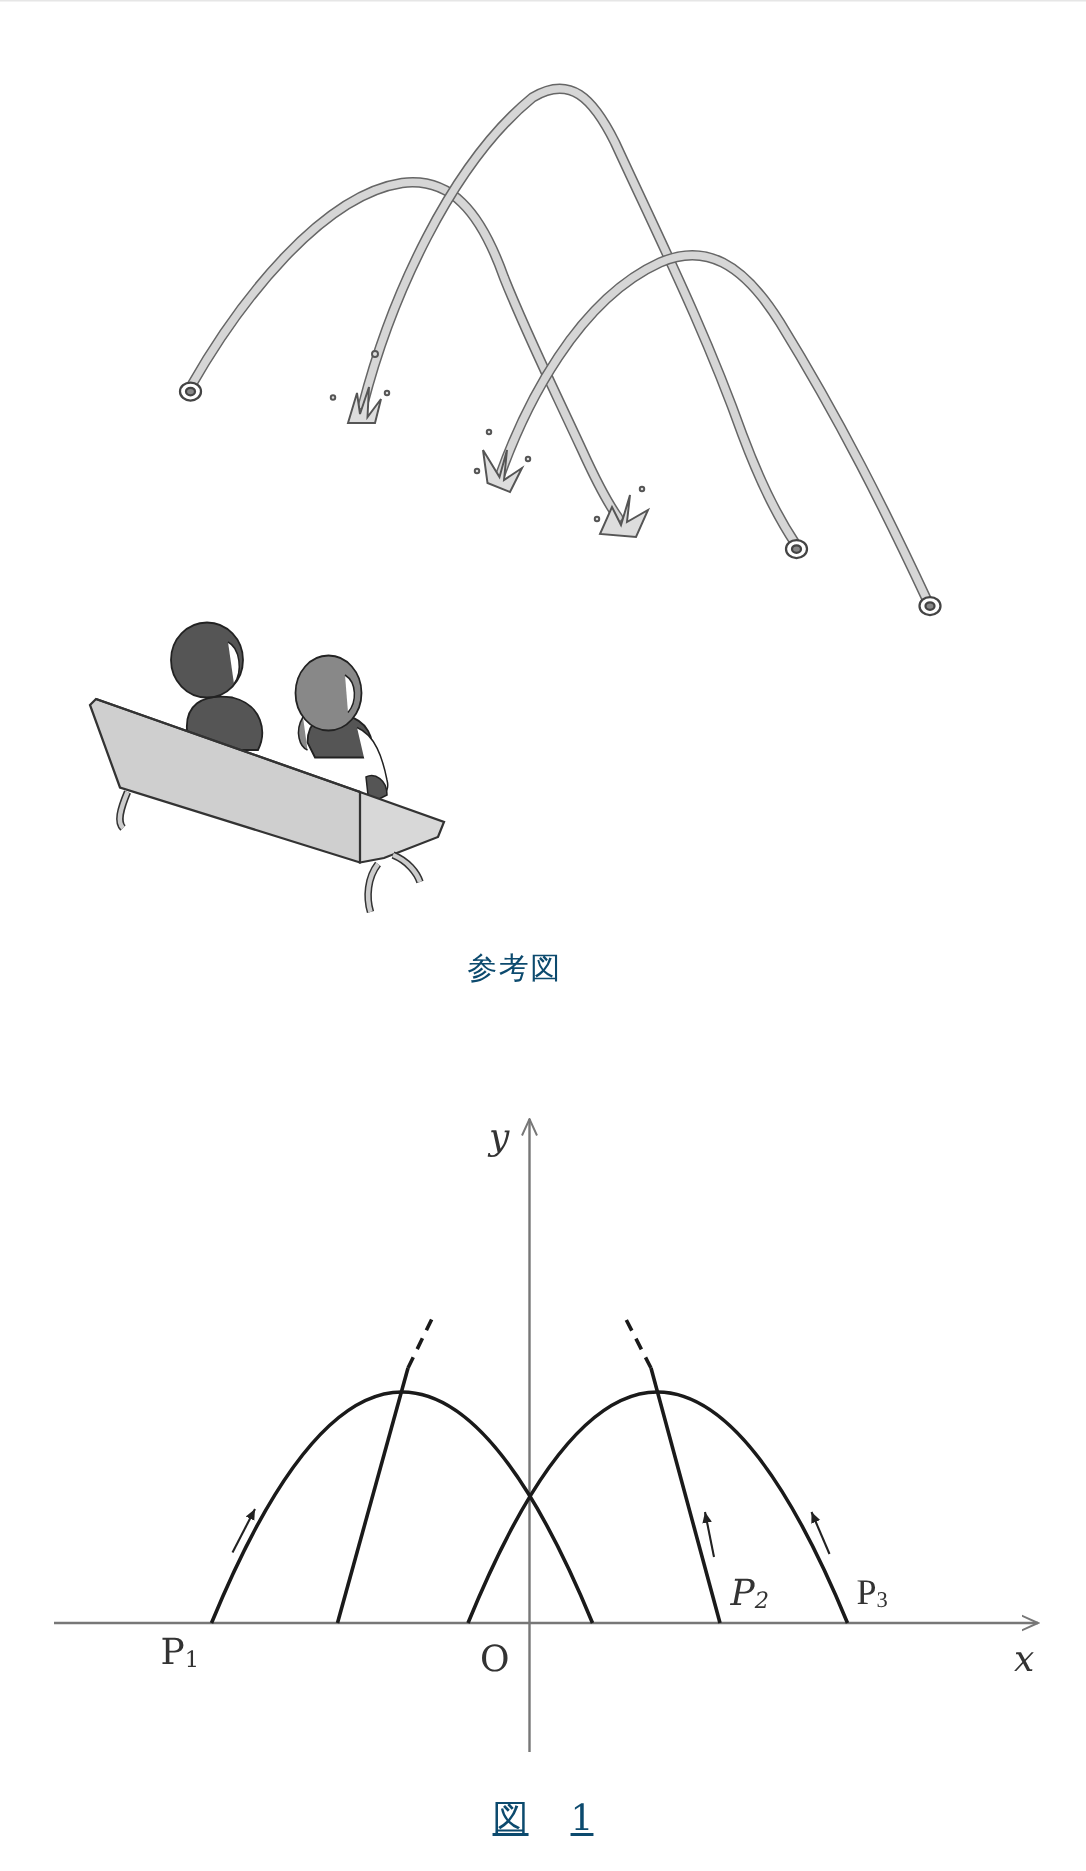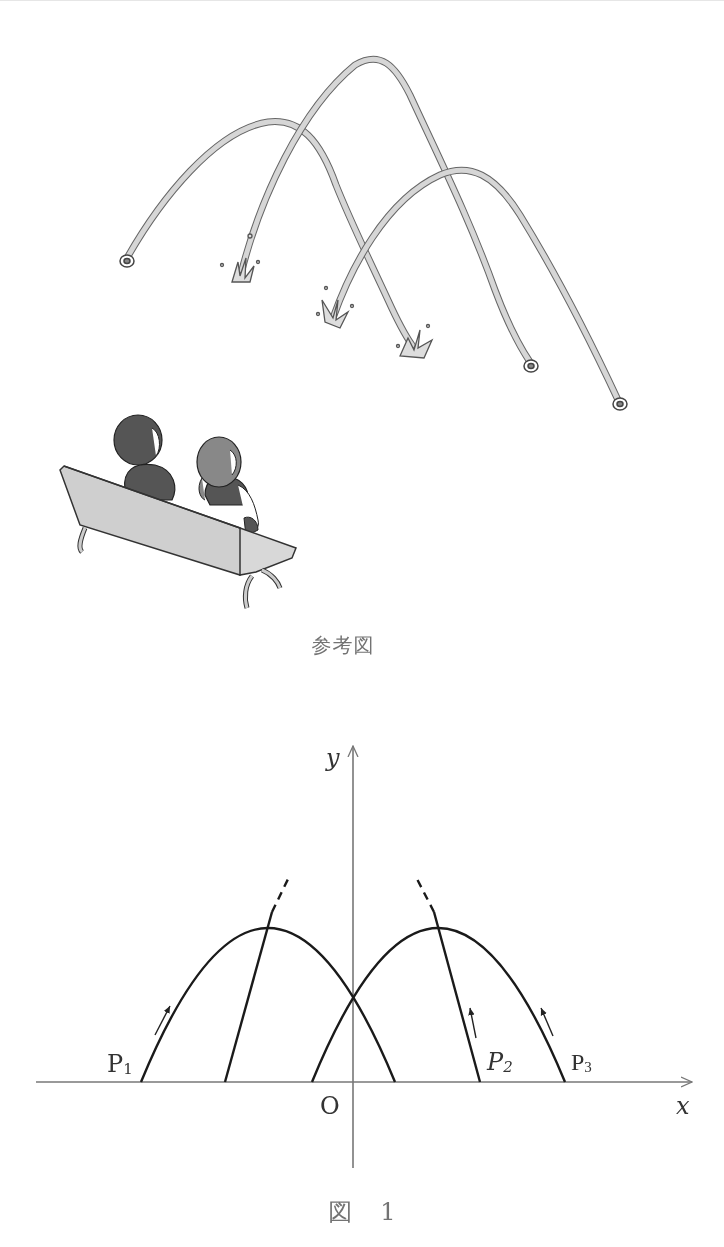--- a/index.html
+++ b/index.html
@@ -1,22 +1,22 @@
 <!DOCTYPE html>
 <html><head>
   <meta charset="utf-8">
   <style>
     html, body { margin: 0; padding: 0; background: #ffffff; }
     body { width: 724px; height: 1247px; position: relative; overflow: hidden;
            font-family: "DejaVu Serif", serif; color: #222; }
     .topline { position: absolute; left: 0; top: 0; width: 724px; height: 1px; background: #e6e6e6; }
     svg { position: absolute; left: 0; top: 0; }
-    .caption { position: absolute; font-family: "DejaVu Sans", sans-serif; color: #737373; }
+    .caption { position: absolute; font-family: "DejaVu Sans", sans-serif; color: #0c4a6e; }
     .ref-caption { left: 0; width: 686px; top: 632px; text-align: center; font-size: 20px; letter-spacing: 1px; }
-    .fig-caption { left: 0; width: 724px; top: 1196px; text-align: center; font-size: 24px; }
+    .fig-caption { left: 0; width: 724px; top: 1196px; text-align: center; font-size: 24px; text-decoration: underline; }
     .fig-caption .num { margin-left: 28px; font-family: "DejaVu Serif", serif; }
     .lbl { position: absolute; font-family: "DejaVu Serif", serif; font-size: 24px; color: #333; line-height: 1; }
     .lbl sub { font-size: 15px; vertical-align: -2px; }
     .italic { font-style: italic; }
   </style>
 </head>
 <body>
 
 <div class="topline"></div>
 
@@ -118,17 +118,17 @@
 
   <line x1="155" y1="1035" x2="170" y2="1006" stroke="#222" stroke-width="1.4" marker-end="url(#smallArrow)"></line>
   <line x1="476" y1="1038" x2="470" y2="1008" stroke="#222" stroke-width="1.4" marker-end="url(#smallArrow)"></line>
   <line x1="553" y1="1036" x2="541" y2="1008" stroke="#222" stroke-width="1.4" marker-end="url(#smallArrow)"></line>
 </svg>
 
 <div class="lbl italic" style="left:326px; top:746px;">y</div>
 <div class="lbl italic" style="left:676px; top:1094px;">x</div>
 <div class="lbl" style="left:320px; top:1094px;">O</div>
 
-<div class="lbl" style="left:107px; top:1052px;"><span>P</span><sub>1</sub></div>
+<div class="lbl" style="left:107px; top:1089px;"><span>P</span><sub>1</sub></div>
 <div class="lbl" style="left:487px; top:1050px;font-style:italic;"><span>P</span><sub>2</sub></div>
 <div class="lbl" style="left:571px; top:1050px;font-family:Liberation Serif, serif;"><span>P</span><sub>3</sub></div>
 
 <div class="caption fig-caption"><span>図</span><span class="num">1</span></div>
 
 </body></html>

